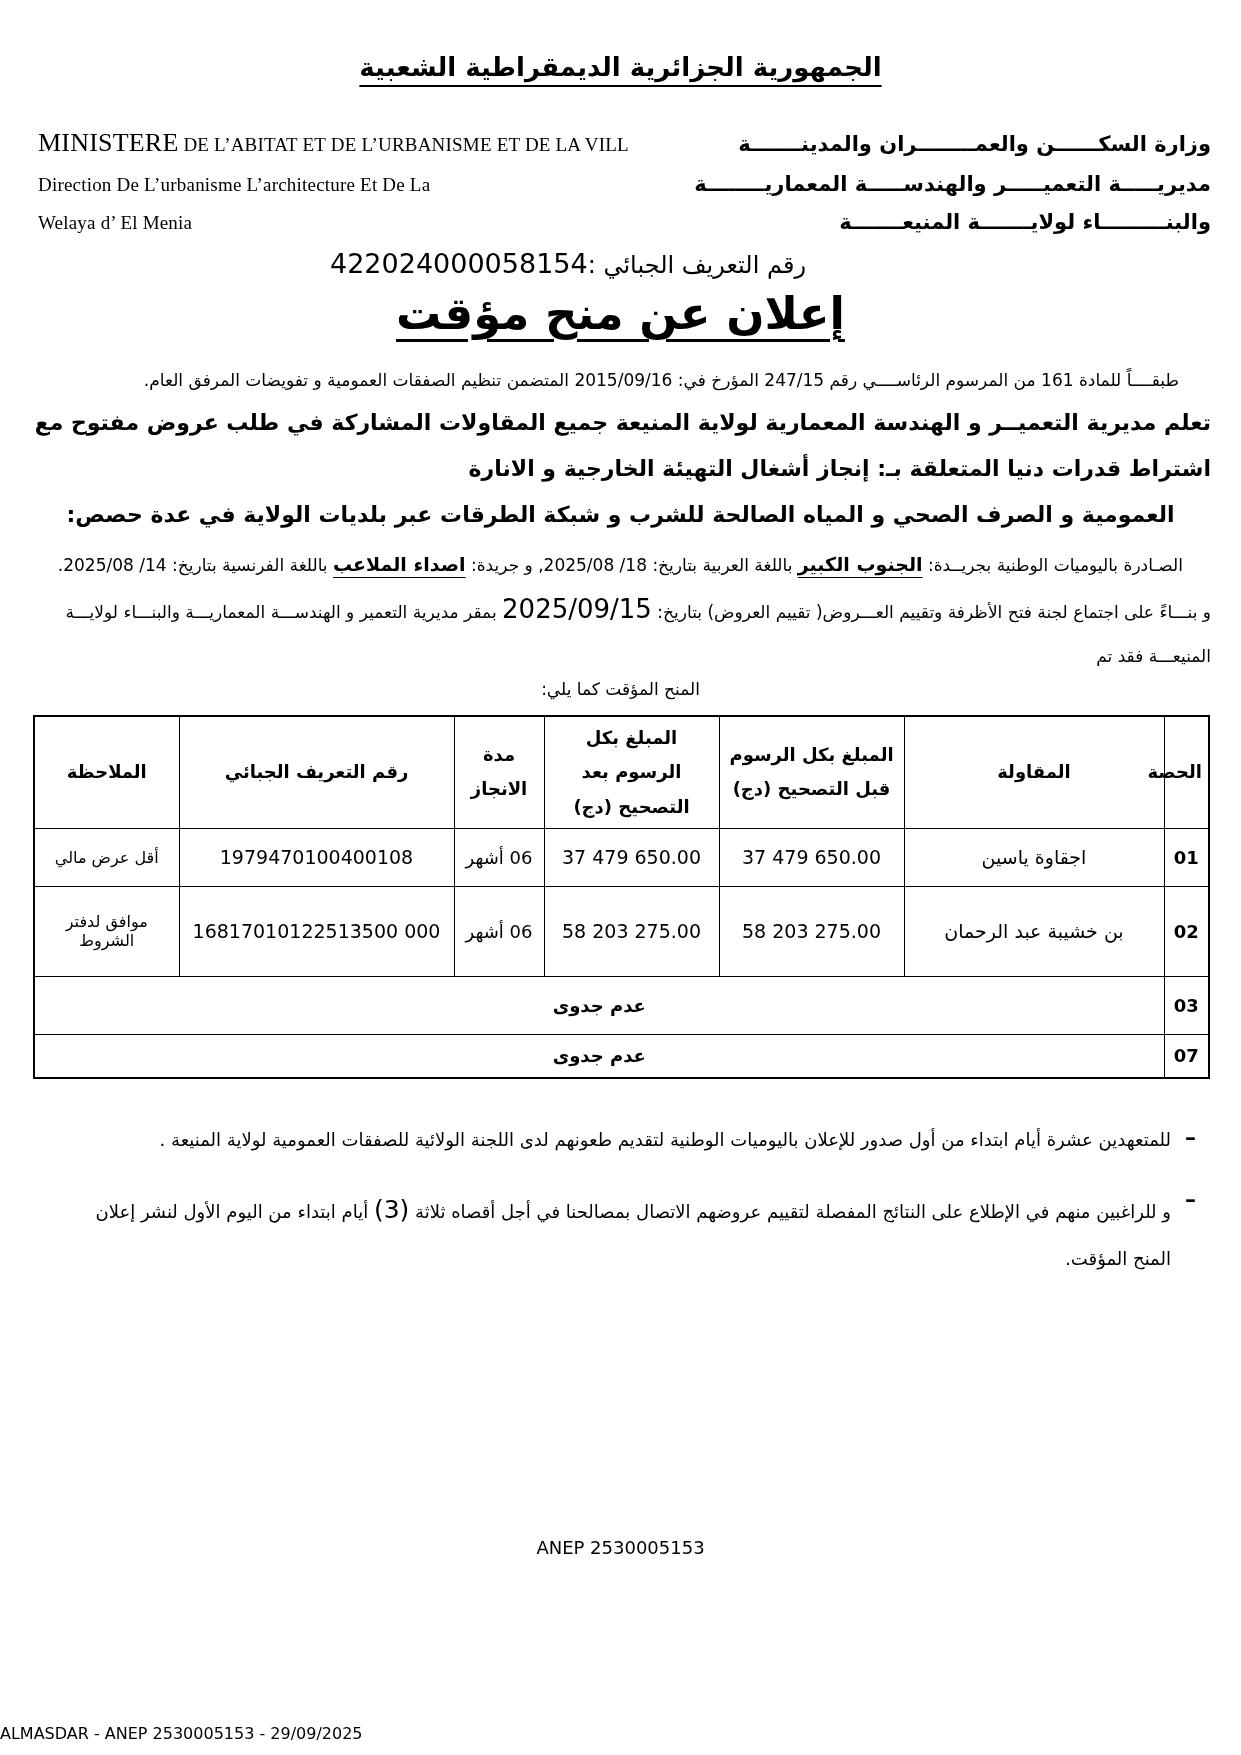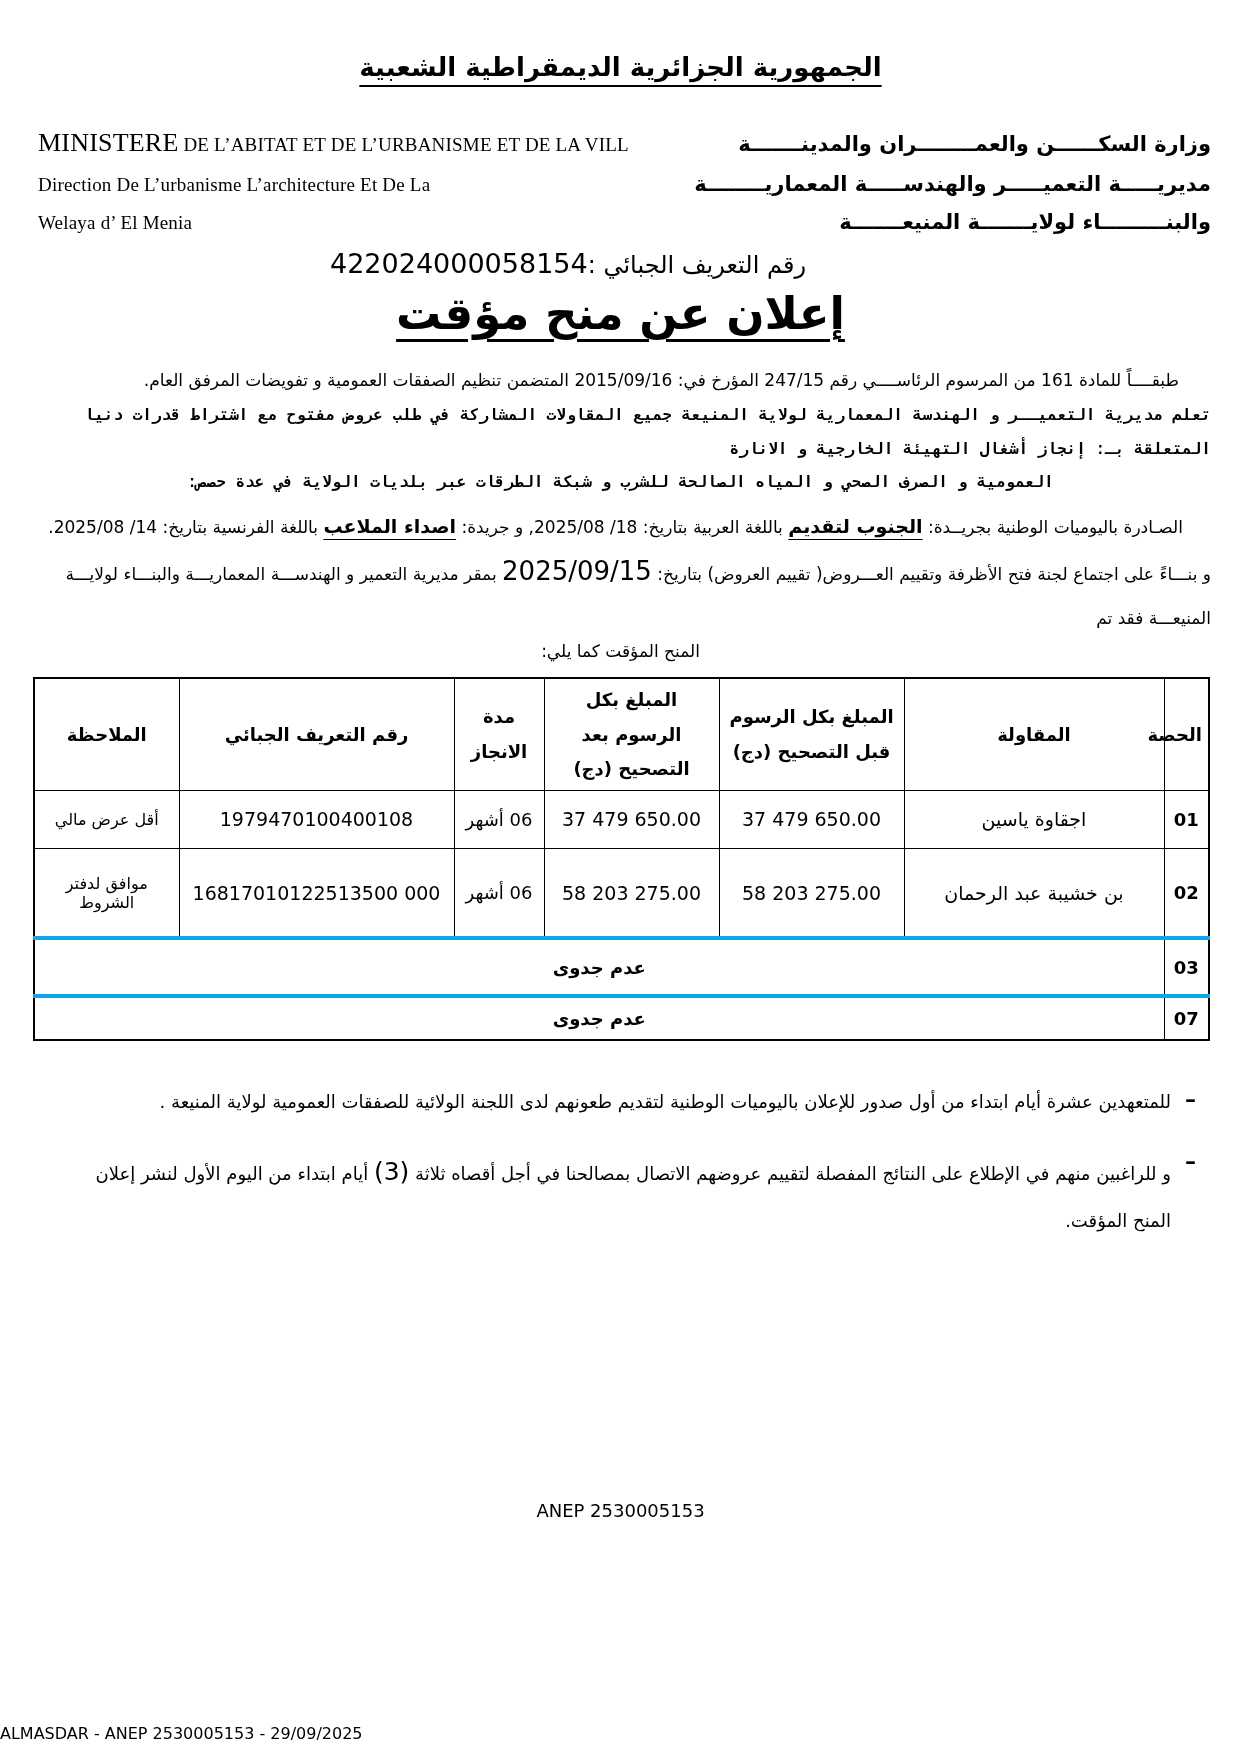--- a/index.html
+++ b/index.html
@@ -26,41 +26,41 @@
   .taxline { margin-top:10px; padding-left:330px; text-align:left; font-size:24px; }
   .taxline .num { font-size:27px; }
 
   .main-title {
     margin-top:8px; text-align:center;
     font-size:45px; font-weight:bold;
     text-decoration:underline; text-decoration-thickness:2.5px; text-underline-offset:10px;
   }
 
   .p1 { margin-top:30px; padding:0 62px 0 40px; font-size:17px; font-weight:normal; text-align:right; }
-  .p2 { margin-top:10px; padding:0 30px; font-size:16px; font-weight:bold; line-height:2.1; text-align:right;font-family:Liberation Mono, monospace; }
+  .p2 { margin-top:10px; padding:0 30px; font-size:22px; font-weight:bold; line-height:2.1; text-align:right; }
   .p2 .l2 { text-align:center; }
   .p3 { margin-top:14px; padding:0 58px 0 40px; font-size:17px; text-align:right; }
   .p3 .paper { font-weight:bold; text-decoration:underline; text-underline-offset:6px; font-size:19px; }
   .p4 { margin-top:6px; padding:0 30px; font-size:17px; text-align:right; line-height:2.2; }
   .p4 .bigdate { font-size:26px; }
   .p5 { margin-top:4px; text-align:center; font-size:17px; }
 
   table.award {
     margin:16px 31px 0 35px; width:1175px;
     border-collapse:collapse; table-layout:fixed;
     direction:rtl;
   }
   table.award th, table.award td {
     border:1.5px solid #000; text-align:center; vertical-align:middle; padding:4px 6px;
   }
   table.award { border:2px solid #000; }
   table.award th { font-size:18px; font-weight:bold; height:80px; line-height:1.9; }
   tr.r1 td { height:58px; }
   tr.r2 td { height:90px; }
-  tr.r3 td, tr.r4 td { border-top:4px solid #0ea5e9; }
+  tr.r3 td, tr.r4 td { border-top:1px solid #0ea5e9; }
   tr.r3 td { height:58px; }
   tr.r4 td { height:44px; }
   td.lot { font-weight:bold; font-size:18px; }
   td.contractor { font-size:19px; }
   td.amount { direction:ltr; font-size:19px; }
   td.duration { font-size:18px; }
   td.taxid { direction:ltr; font-size:19px; line-height:1.8; }
   td.note { font-size:16px; }
   td.merged { font-weight:bold; font-size:18px; }
 
@@ -102,21 +102,21 @@
 
   <div class="main-title">إعلان عن منح مؤقت</div>
 
   <div class="p1">طبقــــاً للمادة 161 من المرسوم الرئاســــي رقم 247/15 المؤرخ في: 2015/09/16 المتضمن تنظيم الصفقات العمومية و تفويضات المرفق العام.</div>
 
   <div class="p2">
     <div>تعلم مديرية التعميــر و الهندسة المعمارية لولاية المنيعة جميع المقاولات المشاركة في طلب عروض مفتوح مع اشتراط قدرات دنيا المتعلقة بـ: إنجاز أشغال التهيئة الخارجية و الانارة</div>
     <div class="l2">العمومية و الصرف الصحي و المياه الصالحة للشرب و شبكة الطرقات عبر بلديات الولاية في عدة حصص:</div>
   </div>
 
-  <div class="p3"><span>الصـادرة باليوميات الوطنية بجريــدة: </span><span class="paper">الجنوب لتقديم</span><span> باللغة العربية بتاريخ: 18/ 2025/08, و جريدة: </span><span class="paper">اصداء الملاعب</span><span> باللغة الفرنسية بتاريخ: 14/ 2025/08.</span></div>
+  <div class="p3"><span>الصـادرة باليوميات الوطنية بجريــدة: </span><span class="paper">الجنوب الكبير</span><span> باللغة العربية بتاريخ: 18/ 2025/08, و جريدة: </span><span class="paper">اصداء الملاعب</span><span> باللغة الفرنسية بتاريخ: 14/ 2025/08.</span></div>
 
   <div class="p4"><span>و بنـــاءً على اجتماع لجنة فتح الأظرفة وتقييم العـــروض( تقييم العروض) بتاريخ: </span><span class="bigdate">2025/09/15</span><span> بمقر مديرية التعمير و الهندســـة المعماريـــة والبنـــاء لولايـــة المنيعـــة فقد تم</span></div>
 
   <div class="p5">المنح المؤقت كما يلي:</div>
 
   <table class="award">
     <colgroup>
       <col style="width:45px">
         <col style="width:260px">
         <col style="width:185px">

